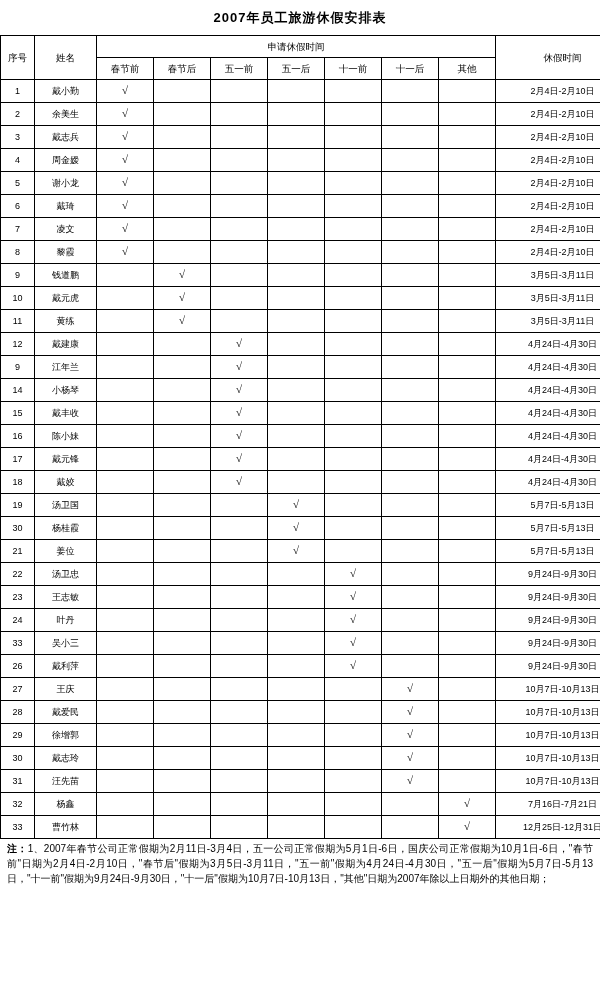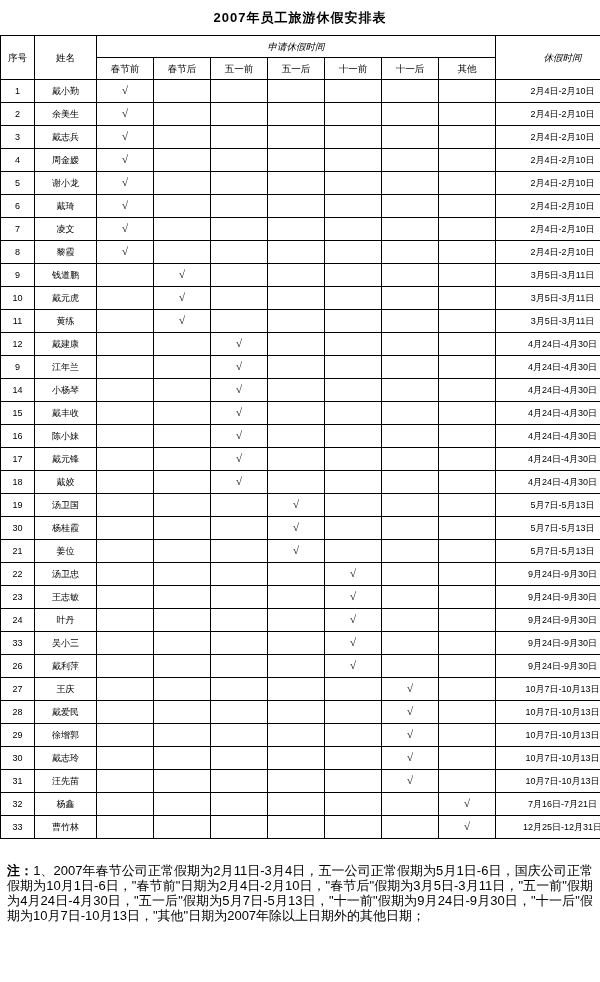--- a/index.html
+++ b/index.html
@@ -56,39 +56,38 @@
   .col-name { width: 62px; }
   .col-p { width: 57px; }
   .col-time { width: 134px; }
   .mark {
     font-size: 11px;
     line-height: 21px;
     font-family: "Liberation Serif", serif;
   }
   .notes {
     width: 586px;
-    margin: 24px auto 0 auto;
-    font-size: 13px;
+    margin: 2px auto 0 auto;
+    font-size: 10px;
     line-height: 15px;
     color: #000;
     text-align: justify;
   }
   .notes p {
     margin: 0 0 1px 0;
     text-indent: 0;
   }
   .notes .lead {
     font-weight: bold;
   }
   .notes .indent {
     text-indent: 16px;
   }
   .vmid-big {
     font-size: 9.5px;
-    font-style: italic;
   }
 </style>
 </head>
 <body>
 
 <div class="page">
 
   <div class="title">2007年员工旅游休假安排表</div>
 
   <table class="sheet">

